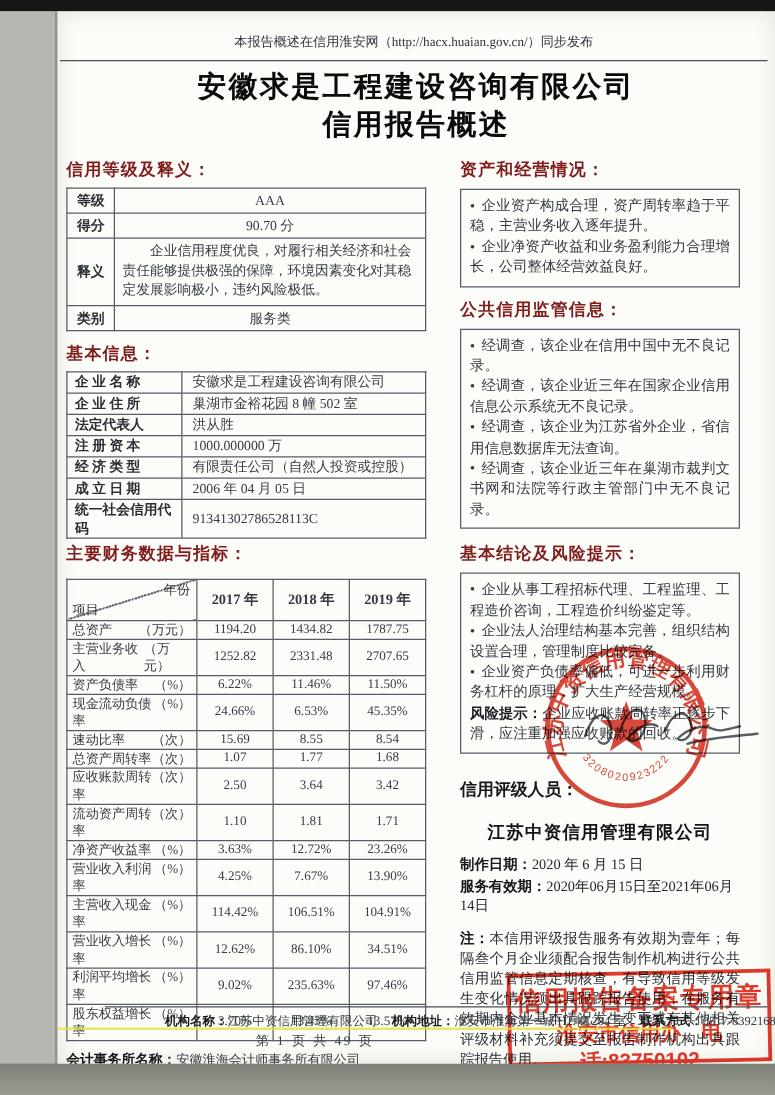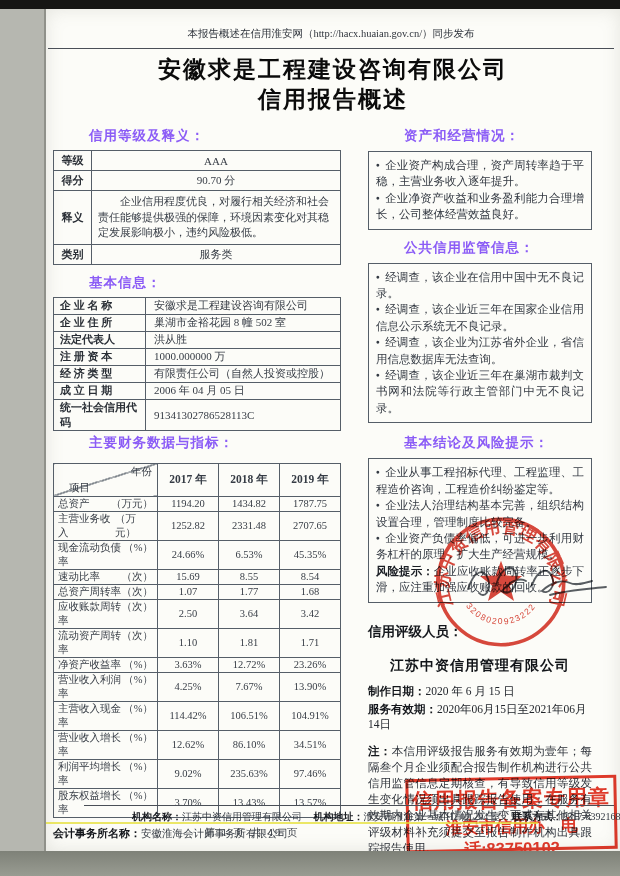--- a/index.html
+++ b/index.html
@@ -16,43 +16,43 @@
 
   .banner { position:absolute; left:2px; top:18px; width:566px; text-align:center;
             font-size:10.5px; color:#2f343c; padding-bottom:7px; border-bottom:1px solid #4a4f57; }
 
   .title { position:absolute; left:0; top:46px; width:574px; text-align:center;
            font-weight:bold; font-size:23px; color:#0b0b0b; line-height:30px; letter-spacing:2px; }
 
   .col-left  { position:absolute; left:7px;  top:119px; width:288px; }
   .col-right { position:absolute; left:322px; top:119px; width:224px; }
 
-  h3 { font-family:"Liberation Sans", sans-serif; font-size:13.5px; color:#8b5cf6;
-       font-weight:bold; letter-spacing:1px; line-height:16px;margin-left:36px; }
+  h3 { font-family:"Liberation Sans", sans-serif; font-size:13.5px; color:#7f1d1d;
+       font-weight:bold; letter-spacing:1px; line-height:16px; }
 
   table { border-collapse:collapse; width:100%; color:#363c45; }
   td,th { border:1px solid #555e68; font-size:11px; font-weight:normal; vertical-align:middle; }
 
   .rating-table { margin:6px 0 10px 0; }
   .rating-table th { width:38px; text-align:center; font-weight:bold; color:#2a2f36; height:20px; }
   .rating-table td { text-align:center; height:20px; }
   .rating-table td.expl { text-align:left; padding:3px 6px; line-height:15.5px; text-indent:2em; height:auto; }
 
   .basic-heading { margin-top:0; }
   .basic-table { margin:6px 0 4px 0; }
   .basic-table th { width:92px; text-align:left; padding-left:6px; font-weight:bold; color:#2a2f36; height:17px;margin-left:18px; }
   .basic-table td { text-align:left; padding-left:8px; height:17px; }
 
   .fin-heading { margin-top:4px; }
   .fin-table { margin:12px 0 8px 0; }
   .fin-table td { height:15px; font-size:10.5px; }
   .fin-table .corner { position:relative; width:104px; height:33px;
       background-image:linear-gradient(to bottom right, transparent calc(50% - .6px), #555e68 calc(50% - .6px), #555e68 calc(50% + .6px), transparent calc(50% + .6px)); }
   .fin-table .corner .c-top { position:absolute; right:5px; top:1px; font-size:10.5px; }
-  .fin-table .corner .c-bot { position:absolute; left:15px; bottom:1px; font-size:10.5px; }
+  .fin-table .corner .c-bot { position:absolute; left:4px; bottom:1px; font-size:10.5px; }
   .fin-table .year { text-align:center; font-weight:bold; font-size:11.5px; }
   .fin-table .item { padding:0 4px; }
   .fin-table .item .iwrap { display:flex; justify-content:space-between; }
   .fin-table .val { text-align:center; width:61px; }
 
   .acct-line { font-size:10.5px; color:#333941; margin-top:5px; line-height:15px; }
   .acct-line b { font-family:"Liberation Sans", sans-serif; font-size:11px; color:#14171c; }
 
   .box { border:1px solid #555e68; padding:5px 7px 6px 7px; margin:7px 0 8px 0; }
   .box p { font-size:11.5px; color:#333942; line-height:16.4px; text-align:justify; }
@@ -191,20 +191,31 @@
       <tr>
         <td class="item">
               <span class="iwrap">
                 <span>主营业务收入</span>
                 <span>（万元）</span>
               </span>
             </td>
         <td class="val">1252.82</td>
         <td class="val">2331.48</td>
         <td class="val">2707.65</td>
+      </tr>
+      <tr>
+        <td class="item">
+              <span class="iwrap">
+                <span>资产负债率</span>
+                <span>（%）</span>
+              </span>
+            </td>
+        <td class="val">6.22%</td>
+        <td class="val">11.46%</td>
+        <td class="val">11.50%</td>
       </tr>
       <tr>
         <td class="item">
               <span class="iwrap">
                 <span>现金流动负债率</span>
                 <span>（%）</span>
               </span>
             </td>
         <td class="val">24.66%</td>
         <td class="val">6.53%</td>

